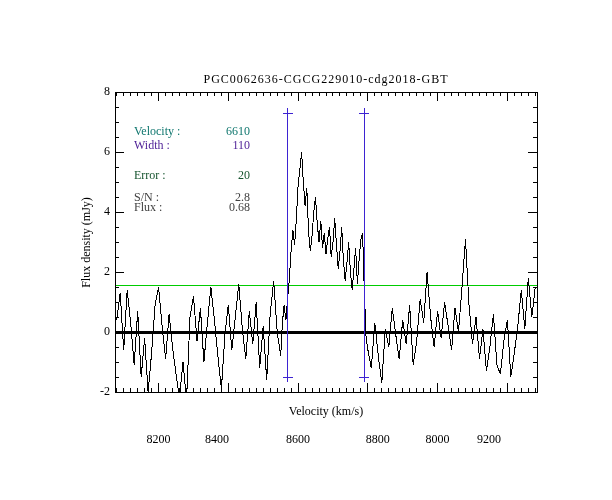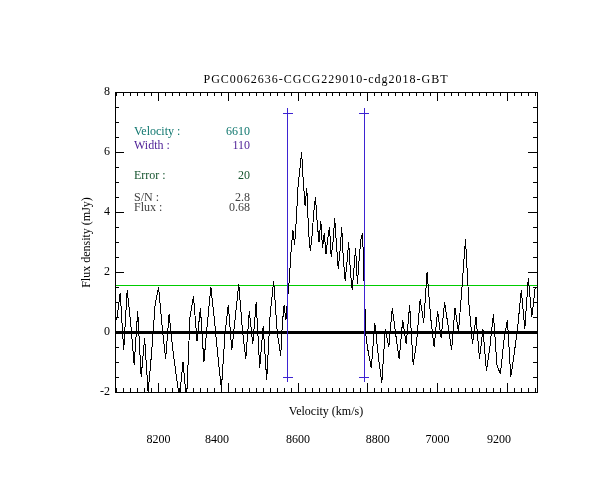--- a/index.html
+++ b/index.html
@@ -228,22 +228,22 @@
 
   <div class="txt x-axis-label">Velocity (km/s)</div>
 
   <div class="txt y-axis-label">Flux density (mJy)</div>
 
   <div id="tick-labels">
       <div class="txt x-tick-label" style="left: 136.595px;">8200</div>
       <div class="txt x-tick-label" style="left: 195px;">8400</div>
       <div class="txt x-tick-label" style="left: 276.099px;">8600</div>
       <div class="txt x-tick-label" style="left: 345.851px; text-align: right;">8800</div>
-      <div class="txt x-tick-label" style="left: 415.603px;">7000</div>
-      <div class="txt x-tick-label" style="left: 477px;">9200</div>
+      <div class="txt x-tick-label" style="left: 415.603px;">8000</div>
+      <div class="txt x-tick-label" style="left: 467px;">9200</div>
       <div class="txt y-tick-label" style="left: 84px; top: 384px;">-2</div>
       <div class="txt y-tick-label" style="left: 84px; top: 324px;">0</div>
       <div class="txt y-tick-label" style="left: 84px; top: 264px;">2</div>
       <div class="txt y-tick-label" style="left: 84px; top: 204px;">4</div>
       <div class="txt y-tick-label" style="left: 84px; top: 144px;">6</div>
       <div class="txt y-tick-label" style="left: 84px; top: 84px;">8</div>
     </div>
   <div id="annotation-block">
       <div class="ann-row" style="top: 124px; color: #0f766e; text-align: right;">
         <span>Velocity :</span>

